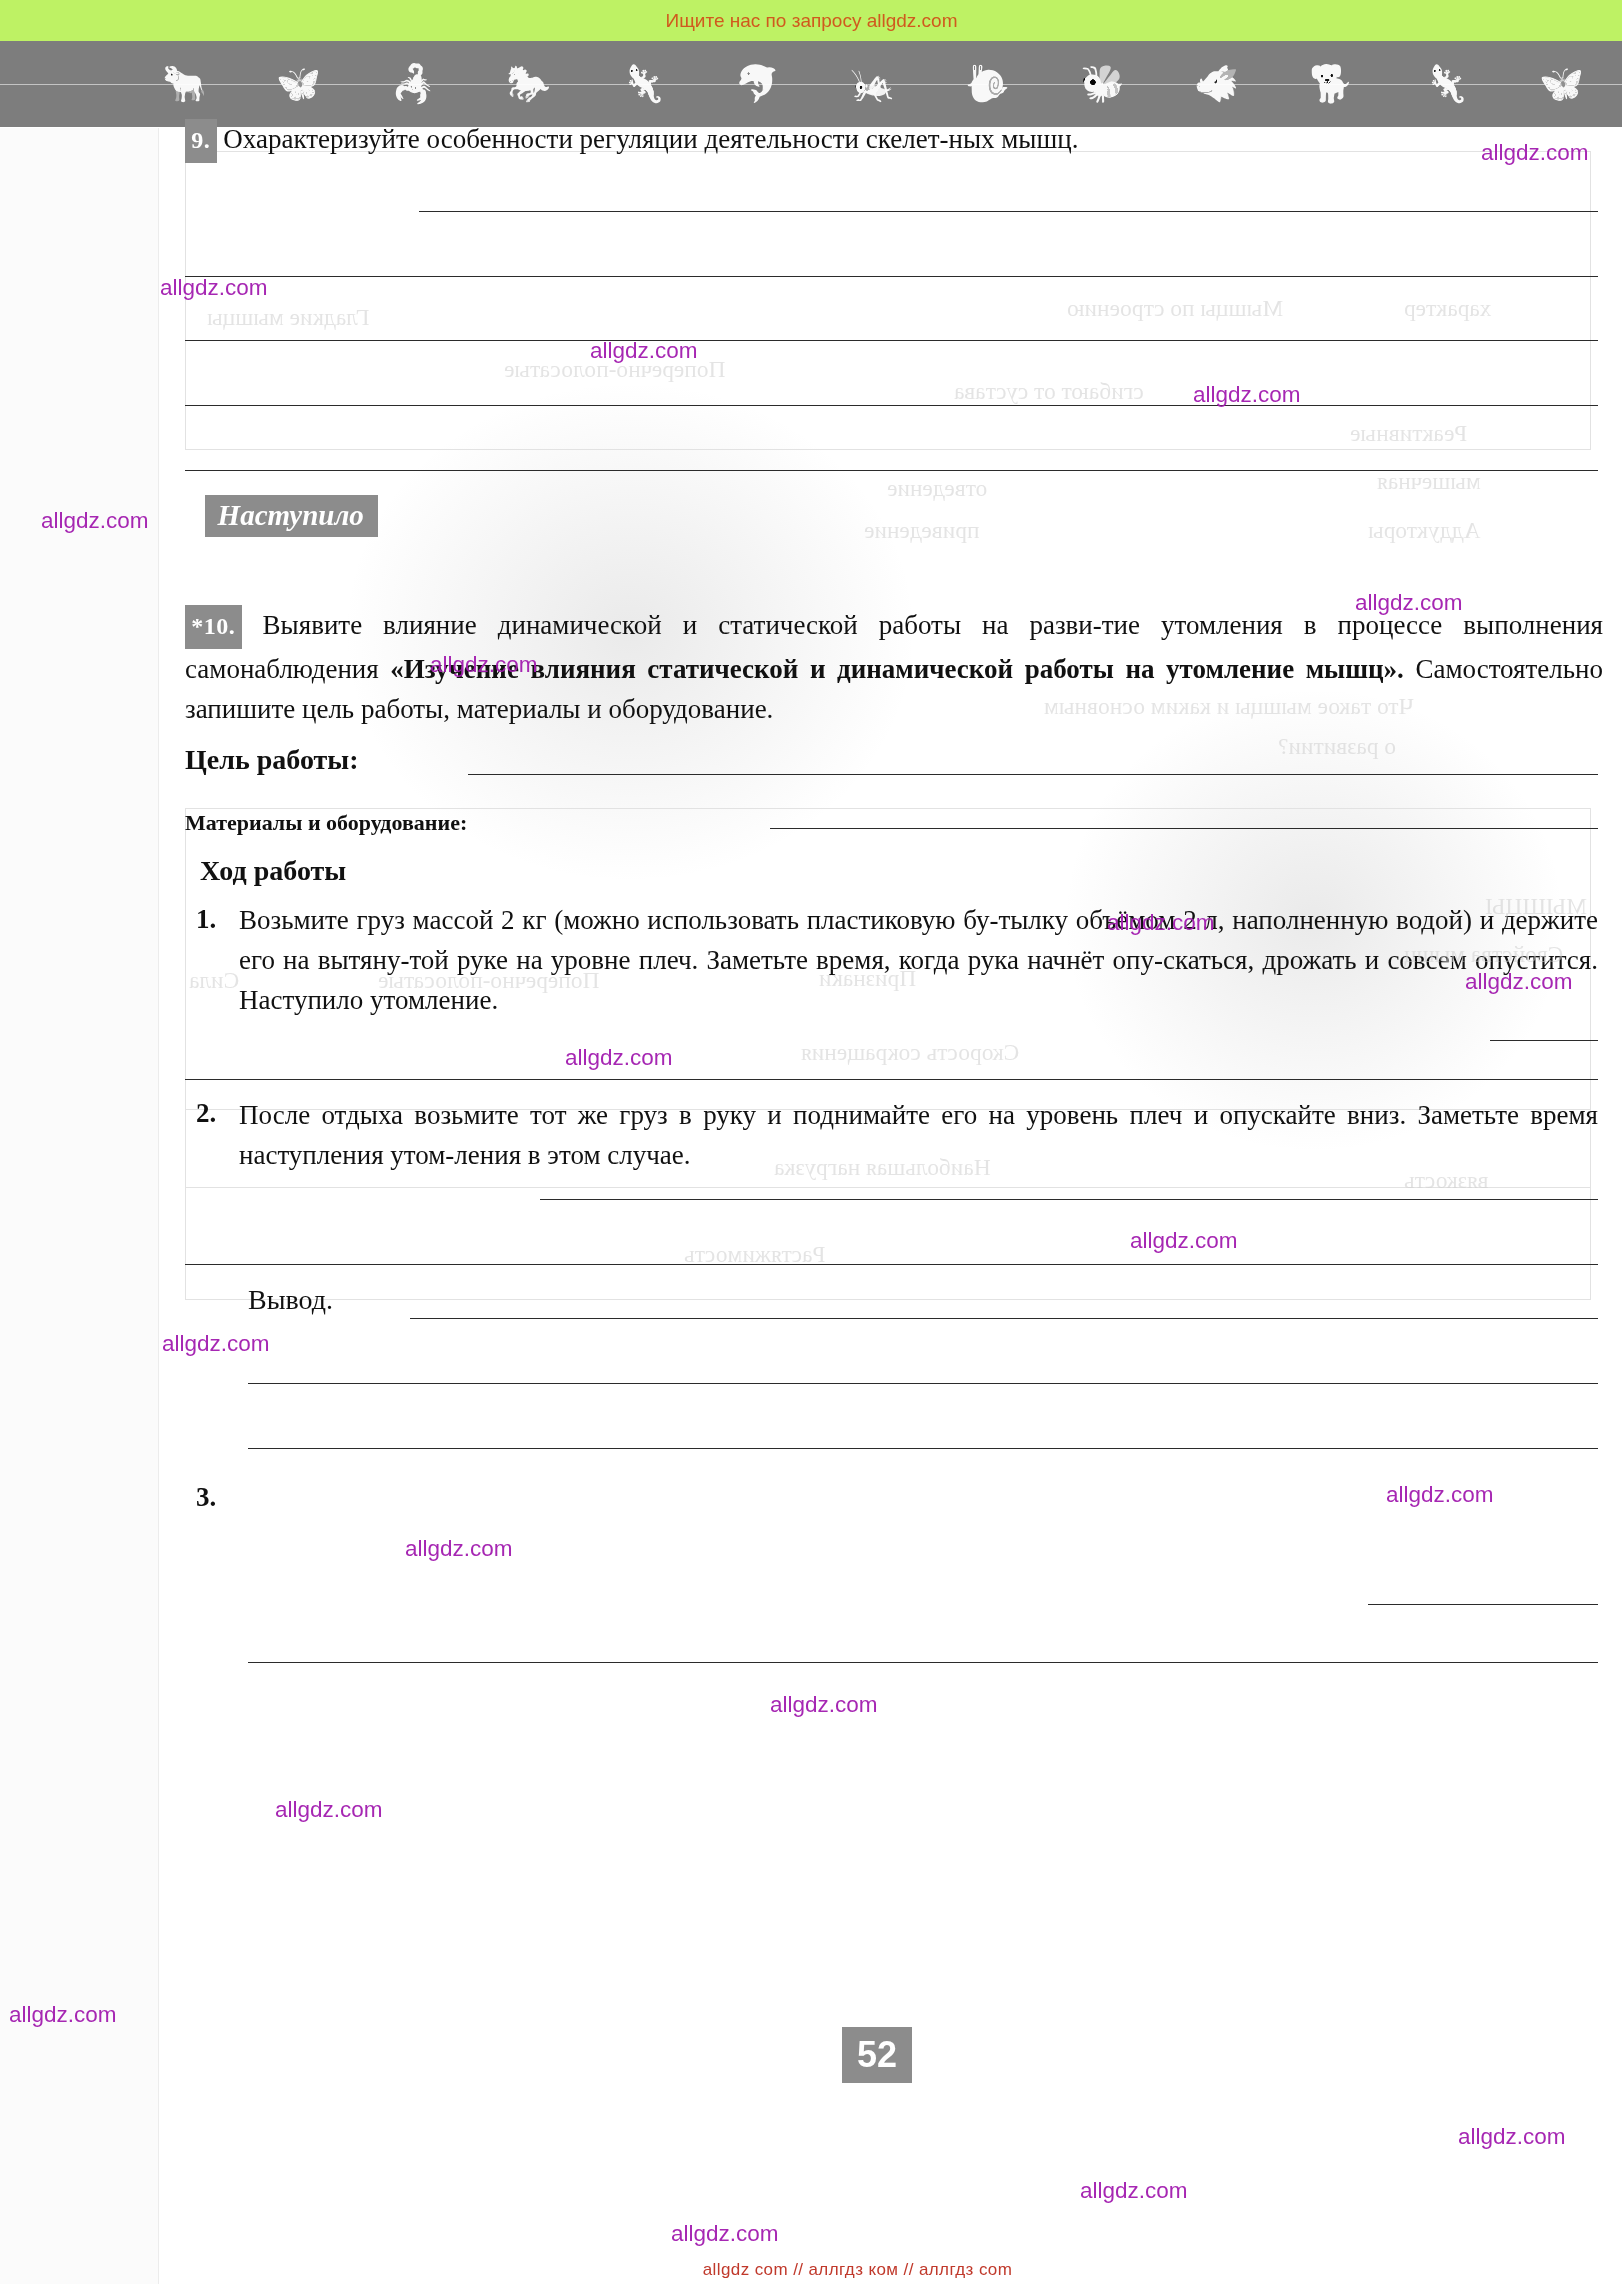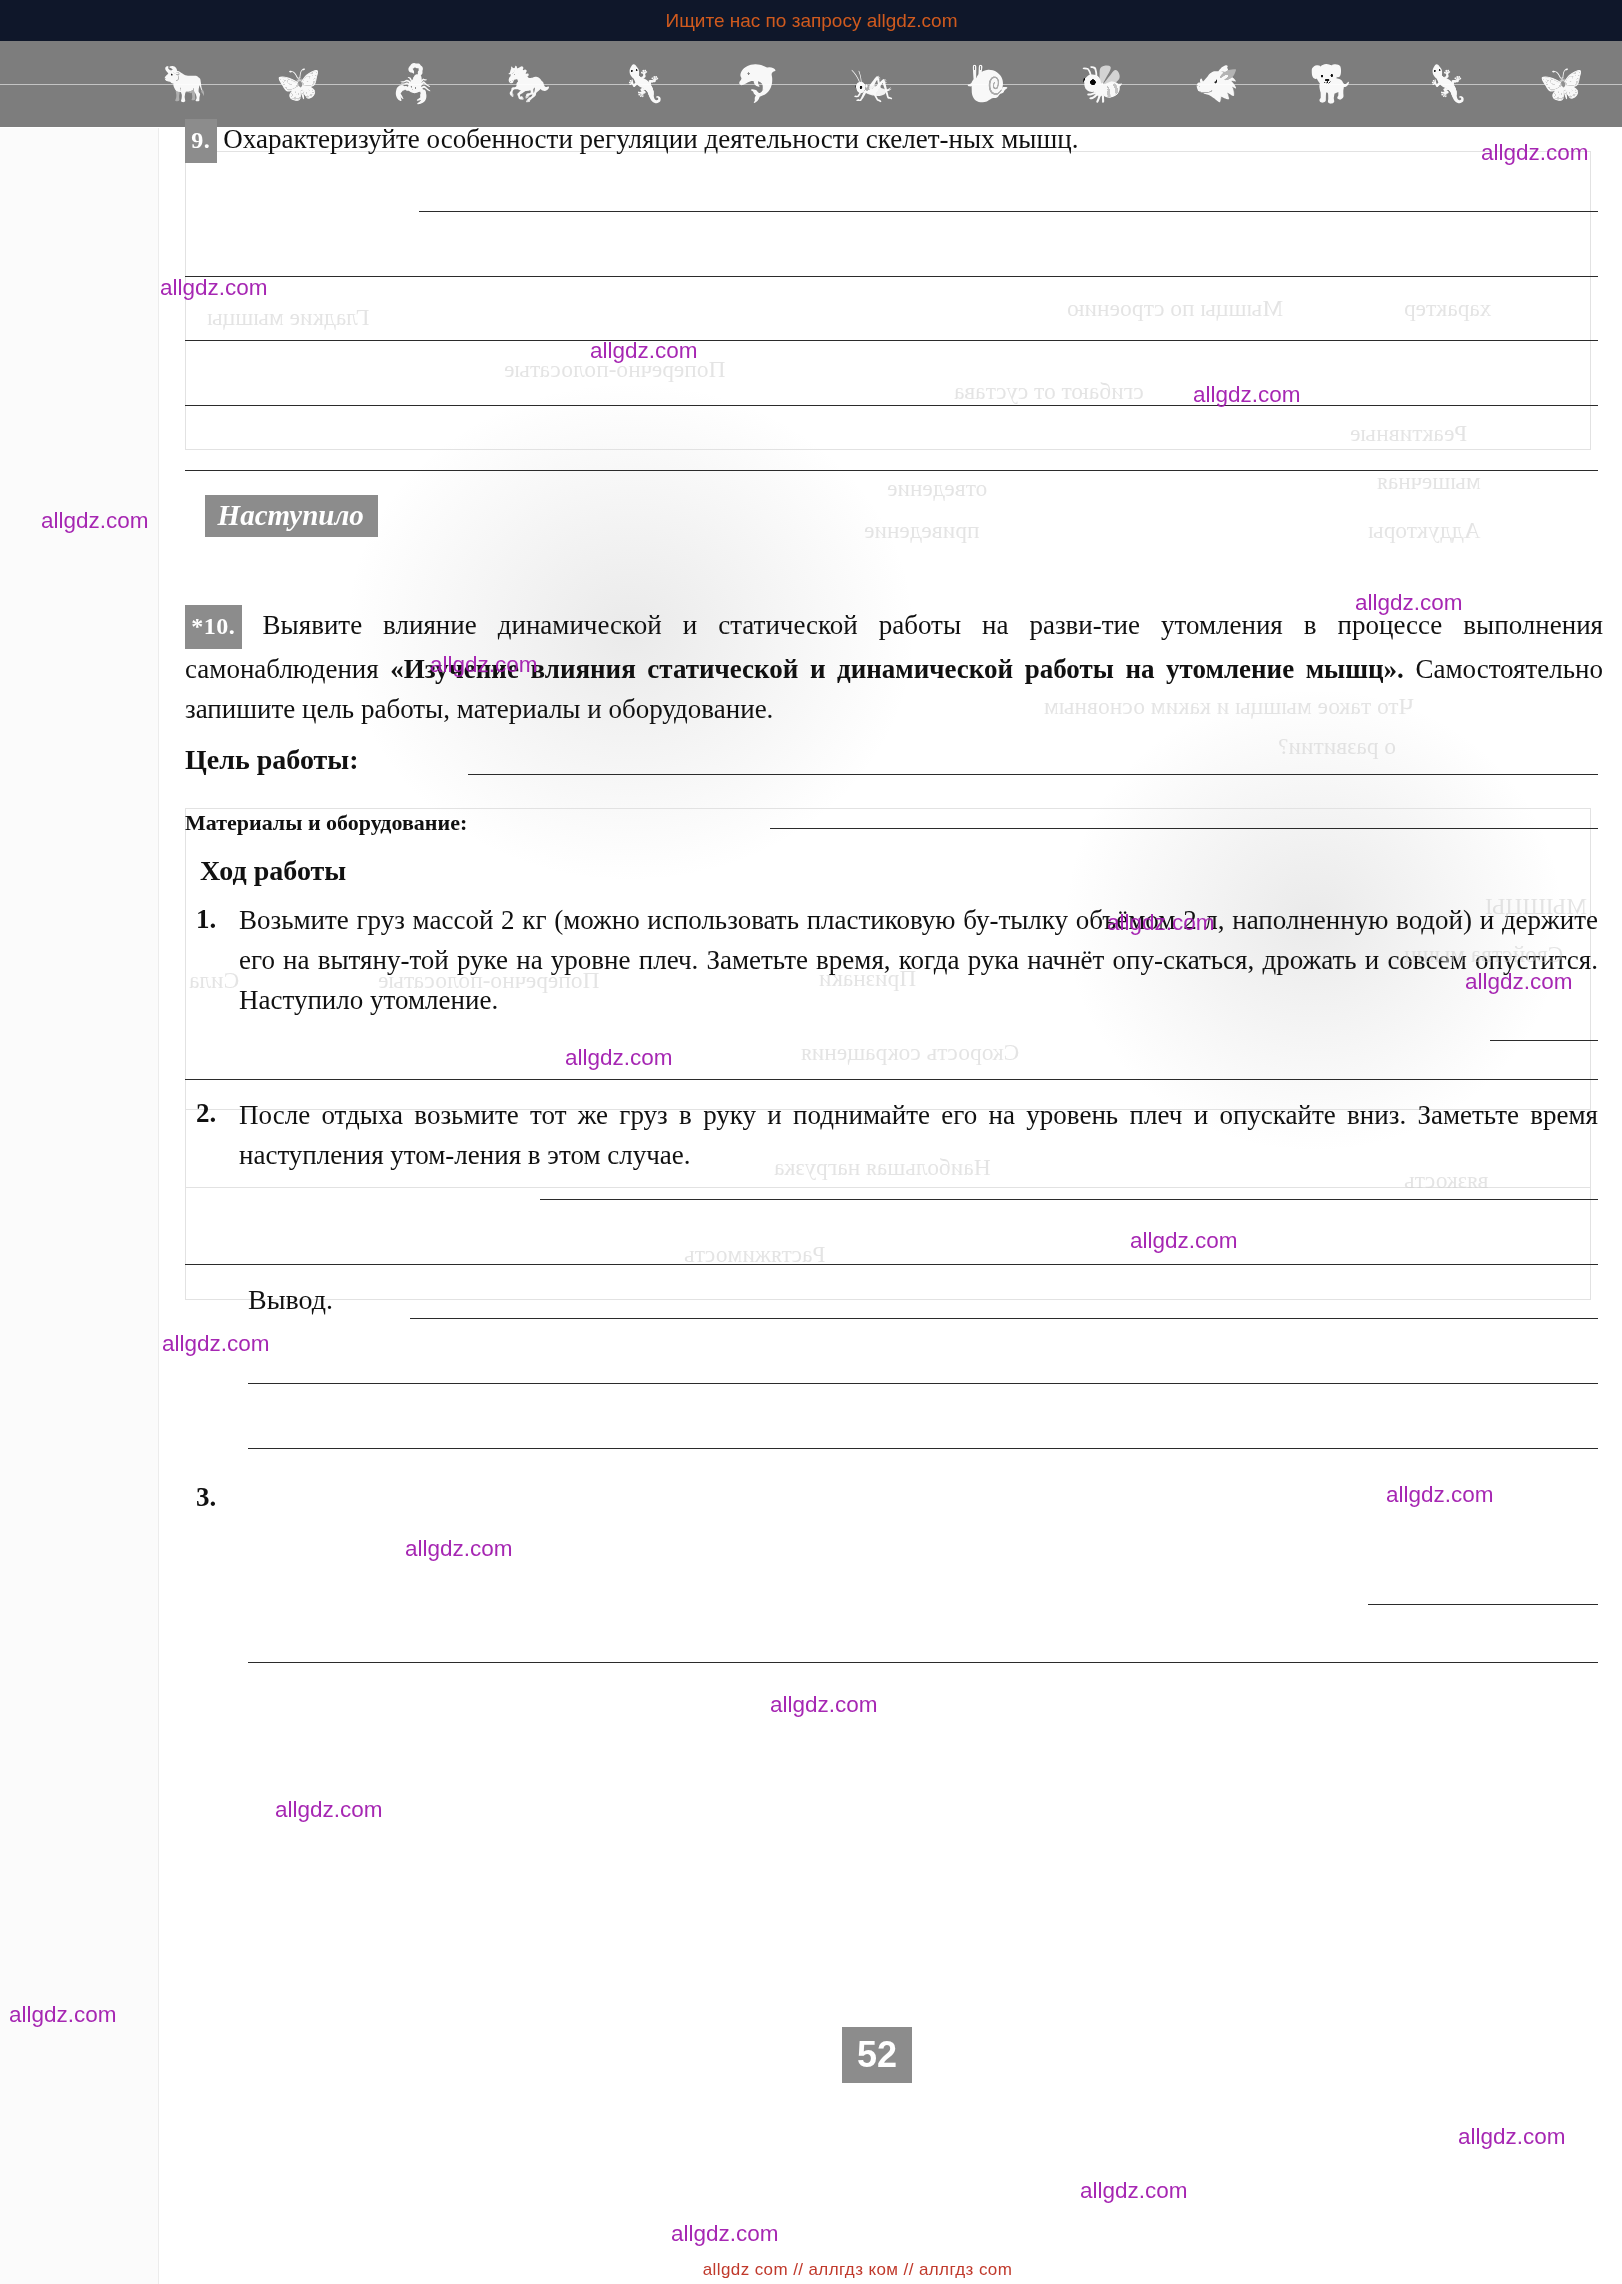--- a/index.html
+++ b/index.html
@@ -14,21 +14,21 @@
     position: relative;
     overflow: hidden;
   }
 
   
   .top-banner {
     position: absolute;
     top: 0; left: 0;
     width: 1623px;
     height: 41px;
-    background: #0f172a;
+    background: #bef264;
     text-align: center;
     line-height: 41px;
     font-family: "Liberation Sans", sans-serif;
     font-size: 19px;
     color: #d05a1e;
   }
 
   
   .animal-strip {
     position: absolute;

